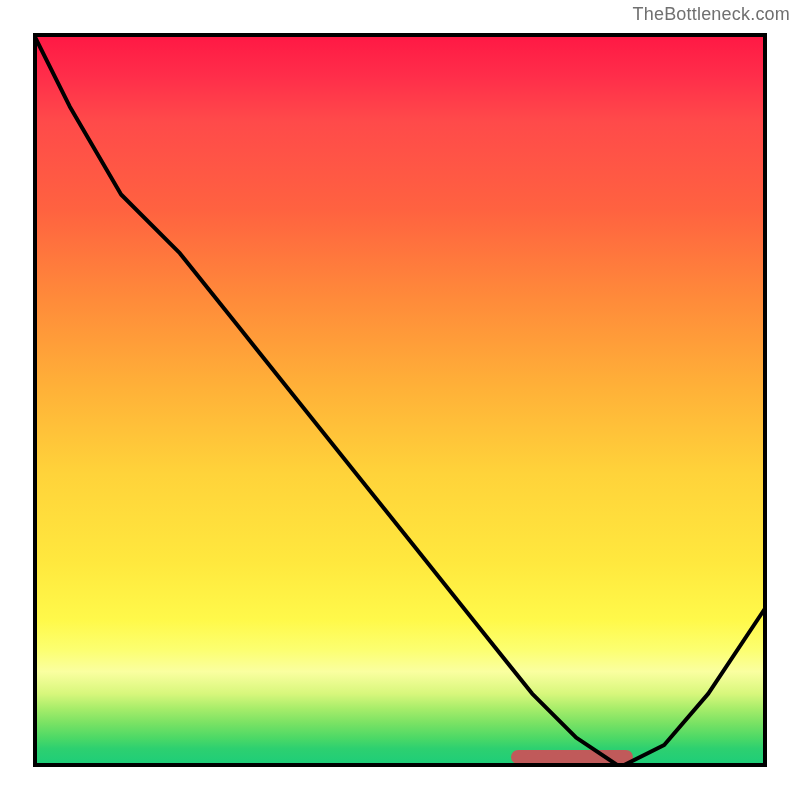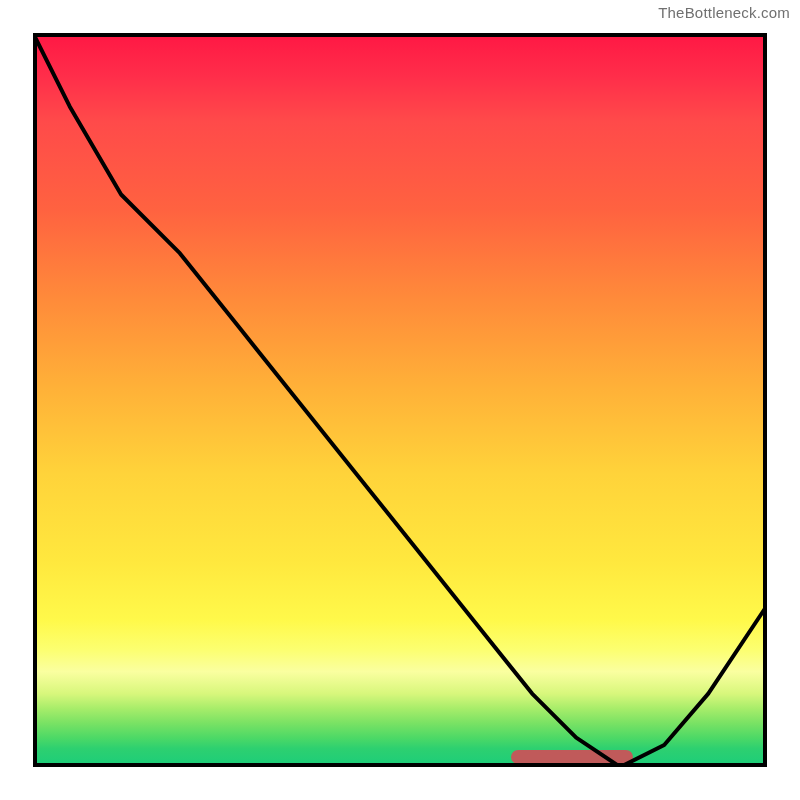--- a/index.html
+++ b/index.html
@@ -13,21 +13,21 @@
   }
   .container {
     position: relative;
     width: 800px;
     height: 800px;
   }
   .watermark {
     position: absolute;
     top: 4px;
     right: 10px;
-    font-size: 15px;
+    font-size: 18px;
     color: #707070;
     font-weight: 500;
     letter-spacing: 0.2px;
     z-index: 10;
   }
   .plot-area {
     position: absolute;
     left: 33px;
     top: 33px;
     width: 734px;

